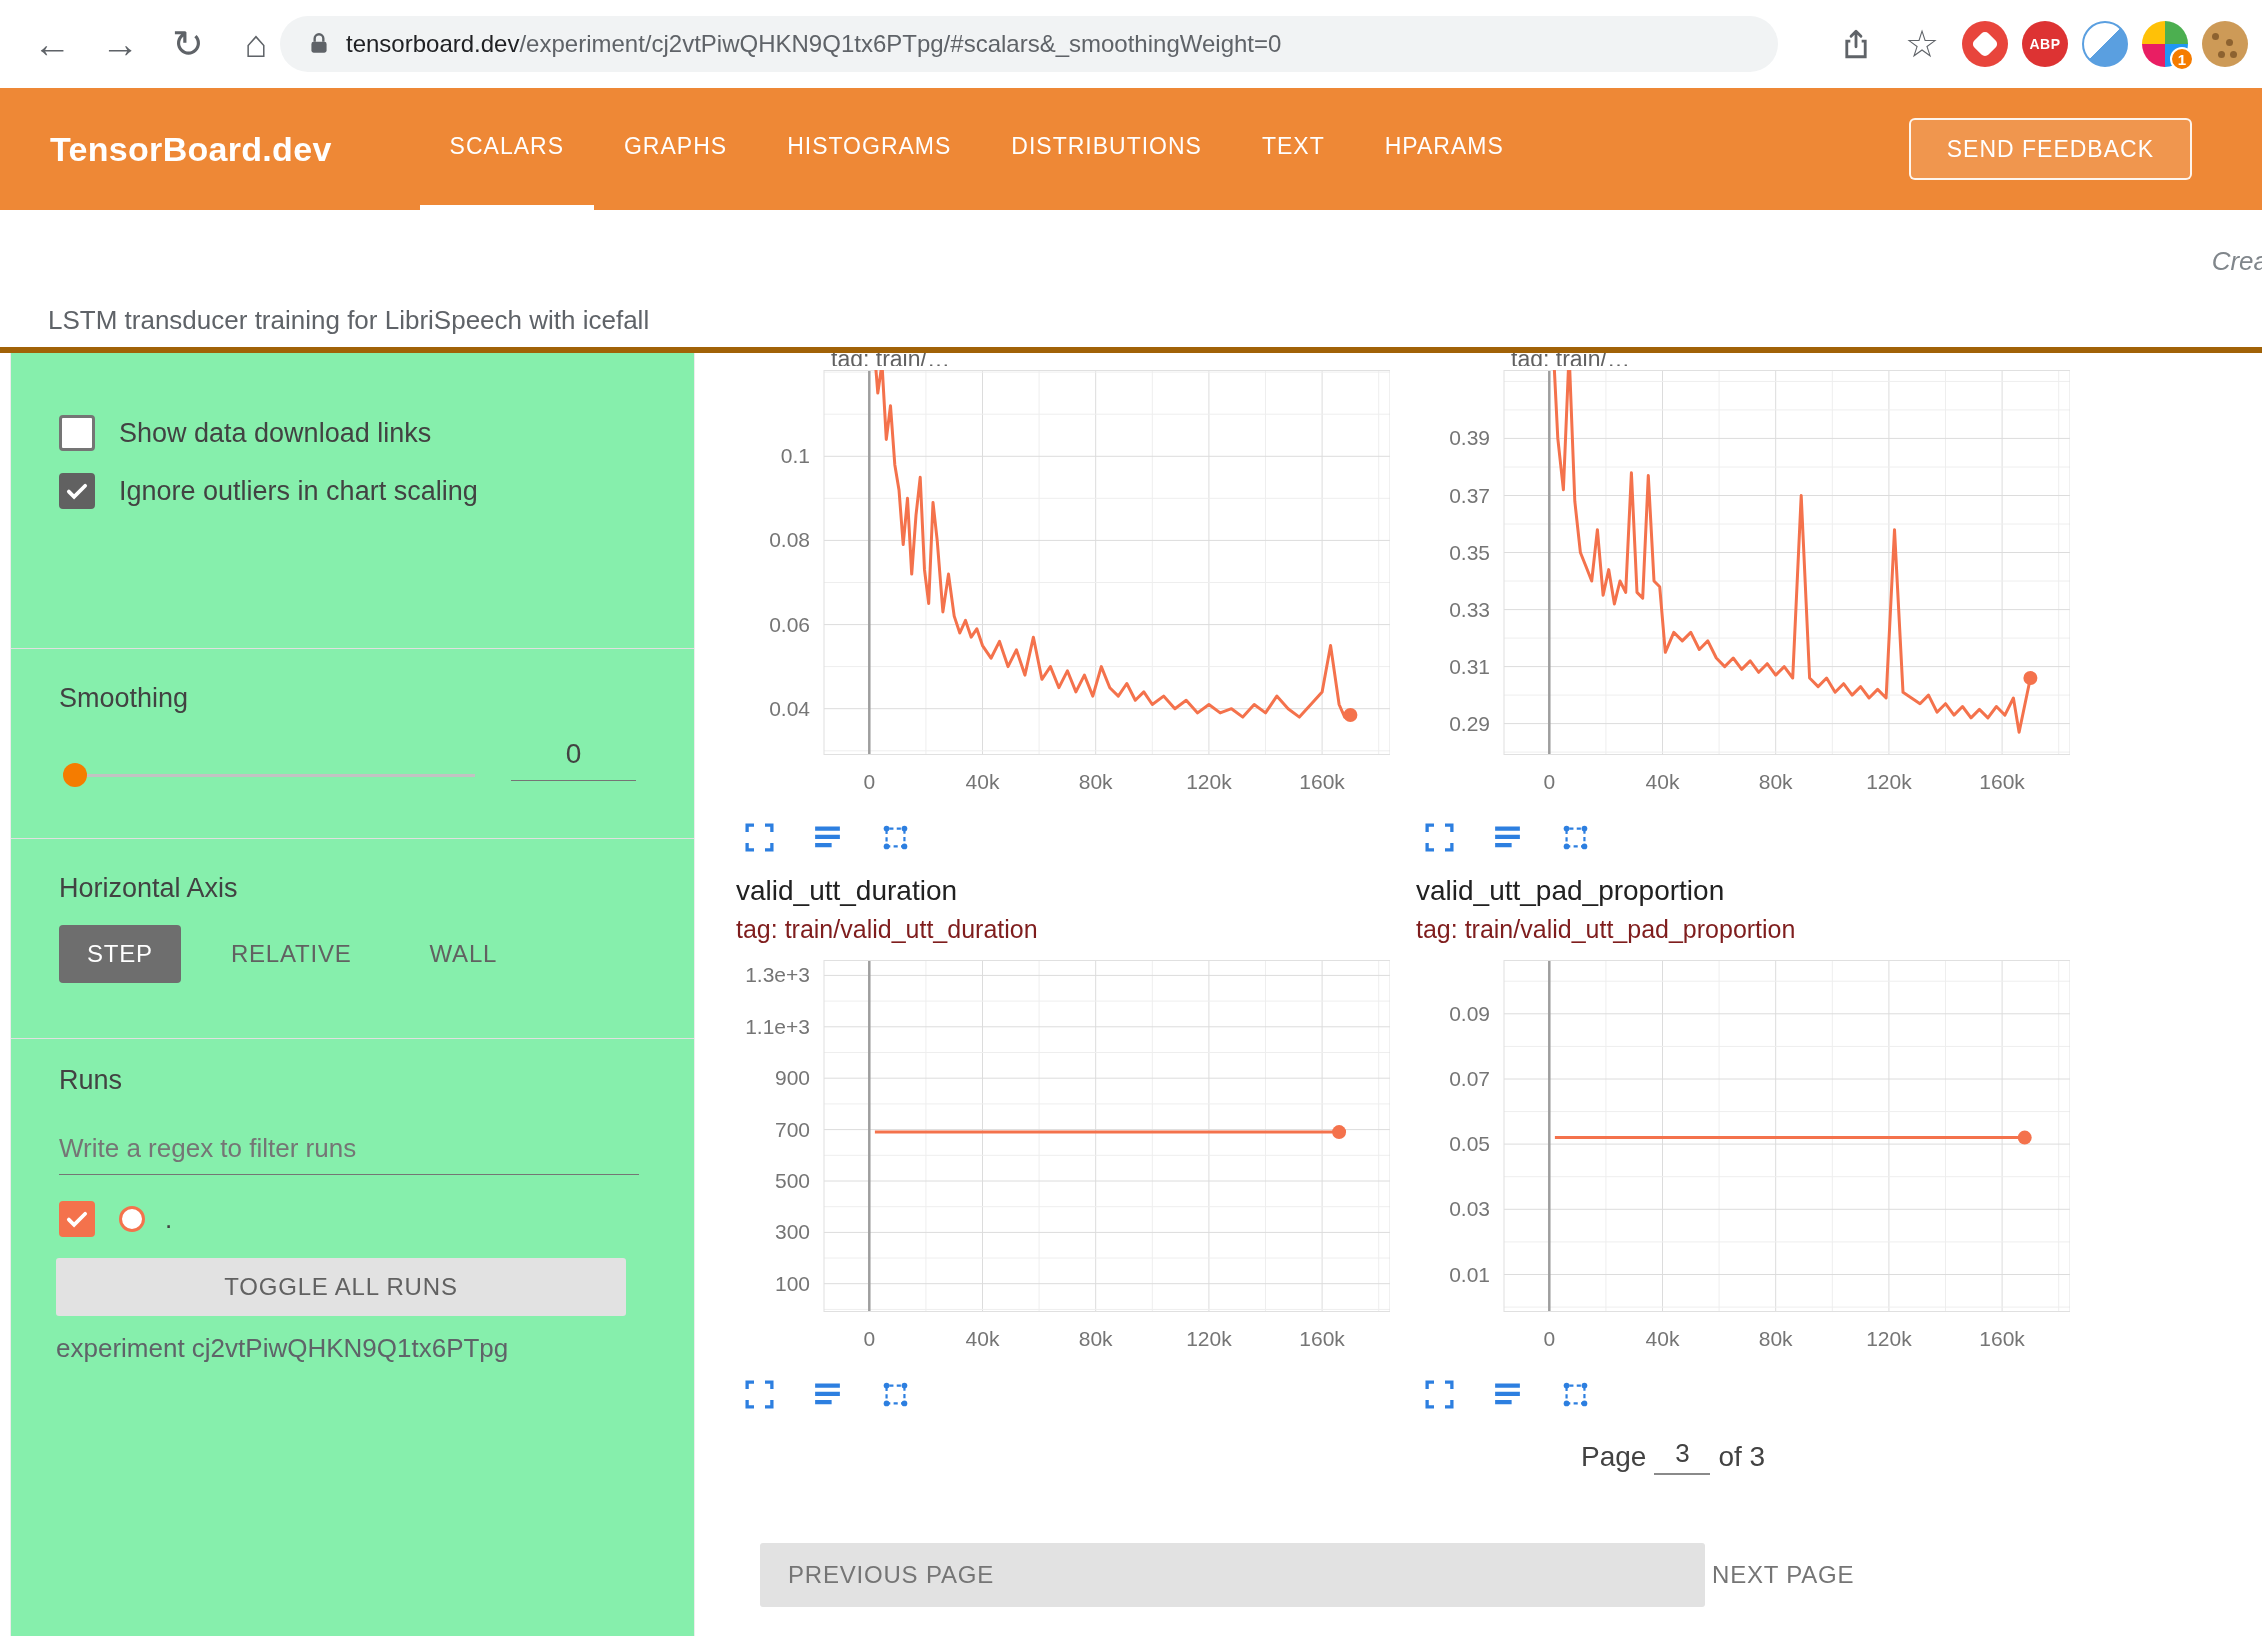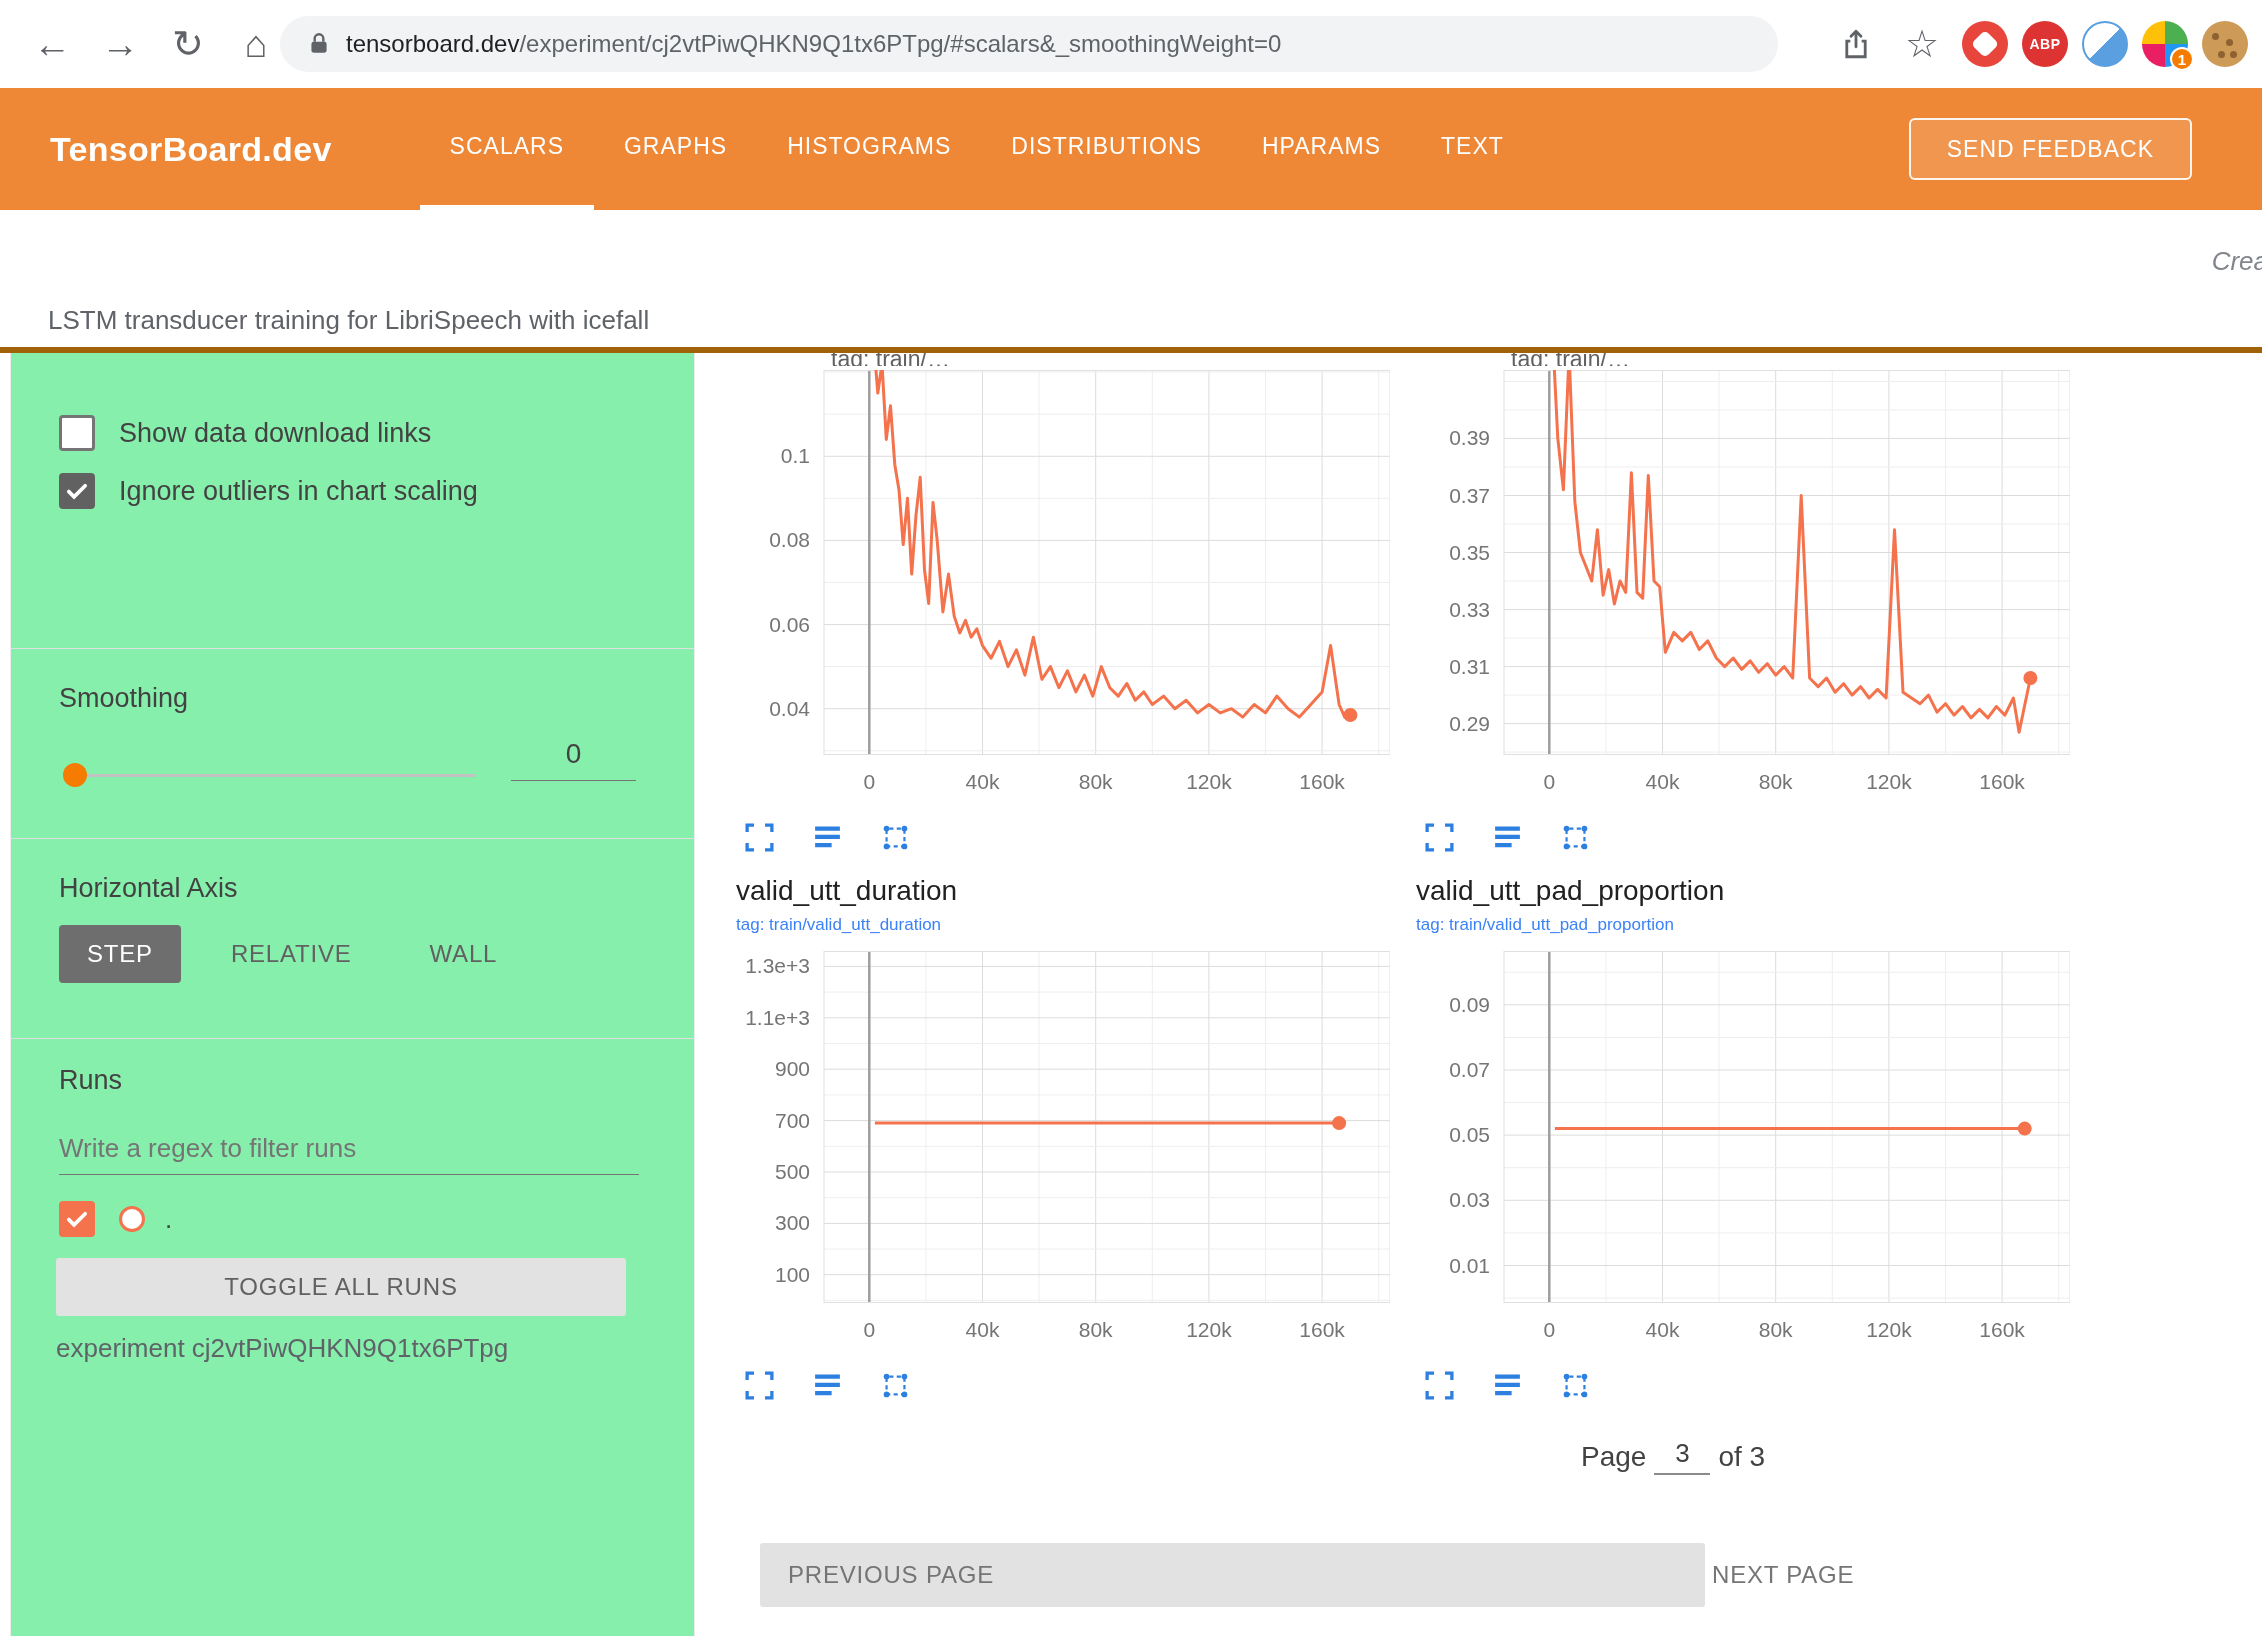--- a/index.html
+++ b/index.html
@@ -64,21 +64,21 @@
   #experiment-label { position:absolute; left:45px; top:980px; font-size:26px; color:#5f6368; }
 
   
   #main { position:absolute; left:696px; top:353px; right:0; bottom:0; background:#fff; }
   .chart-card { position:absolute; width:660px; }
   #card-0 { left:40px; top:0; } #card-1 { left:720px; top:0; }
   #card-2 { left:40px; top:522px; } #card-3 { left:720px; top:522px; }
   .tag-clip { height:13px; overflow:hidden; margin-left:95px; }
   .tag-clip span { display:inline-block; margin-top:-16px; font-size:23px; color:#616161; }
   .chart-title { font-size:28px; color:#212121; }
-  .chart-tag { font-size:17px; color:#3b82f6; margin-top:8px; }
+  .chart-tag { font-size:25px; color:#7f1d1d; margin-top:8px; }
   .chart-host { margin-top:4px; }
   .card-bottom .chart-host { margin-top:16px; }
   .chart-actions { display:flex; gap:26px; margin-top:12px; margin-left:2px; }
   .cbtn { width:42px; height:42px; background:none; border:none; cursor:pointer; display:flex; align-items:center; justify-content:center; padding:0; }
   .cbtn svg { width:33px; height:33px; }
 
   #pagination { position:absolute; left:885px; top:1085px; display:flex; align-items:center; gap:8px; }
   #pagination .ptext { font-size:28px; color:#424242; }
   #page-input { width:56px; border:none; border-bottom:2px solid #8a8a8a; font-size:26px; color:#424242; text-align:center; font-family:inherit; padding-bottom:4px; background:transparent; }
   #prev-btn { position:absolute; left:40px; top:1190px; width:945px; height:64px; background:#e2e2e2; border:none; border-radius:3px; color:#757575; font-size:24px; letter-spacing:.8px; text-align:left; padding-left:28px; font-family:inherit; cursor:pointer;margin-left:24px; }
@@ -123,22 +123,22 @@
     </div>
   </div>
 
   <div id="tb-header">
     <div id="logo">TensorBoard.dev</div>
     <div id="nav-tabs">
         <div class="tab active">SCALARS</div>
         <div class="tab">GRAPHS</div>
         <div class="tab">HISTOGRAMS</div>
         <div class="tab">DISTRIBUTIONS</div>
+        <div class="tab">TEXT</div>
         <div class="tab">HPARAMS</div>
-        <div class="tab">TEXT</div>
       </div>
     <button id="feedback-btn">SEND FEEDBACK</button>
   </div>
 
   <div id="subheader">
     <div id="crea-text">Crea</div>
     <div id="exp-title">LSTM transducer training for LibriSpeech with icefall</div>
   </div>
 
   <div id="sidebar">

